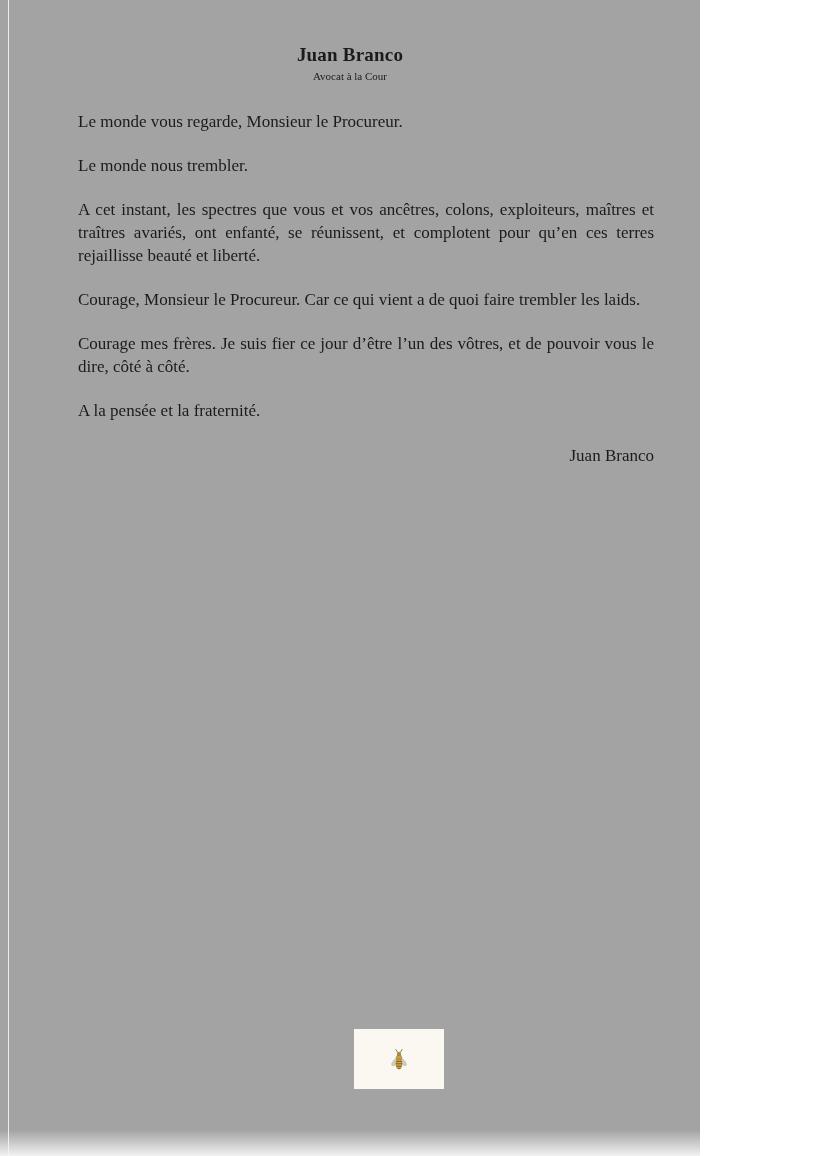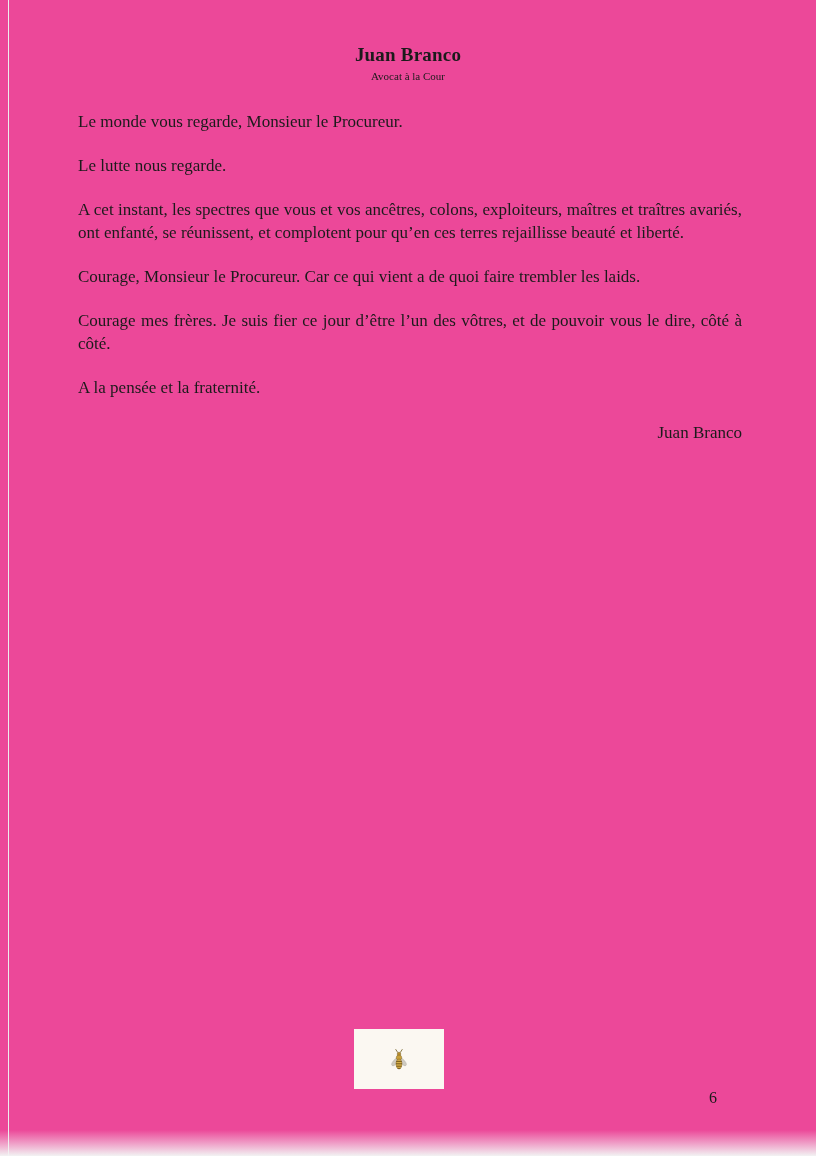--- a/index.html
+++ b/index.html
@@ -1,35 +1,35 @@
 <!DOCTYPE html>
 <html><head>
 <meta charset="utf-8">
 <style>
   html,body{margin:0;padding:0;background:#ffffff;}
   .viewport{
     position:relative;
-    width:816px;height:1156px;
-    background:#ec4899;
+    width:700px;height:1156px;
+    background:#a3a3a3;
     overflow:hidden;
     font-family:"Liberation Serif", serif;
     color:#1b1b1b;
   }
   .page{position:absolute;inset:0;}
   .letterhead{text-align:center;padding-top:44px;}
   .letterhead-name{
     font-weight:700;
     font-size:19px;line-height:22px;
     letter-spacing:.2px;
   }
   .letterhead-role{
     font-size:11px;line-height:21px;
   }
   .letter-body{
-    padding:0 74px 0 78px;
+    padding:0 46px 0 78px;
     margin-top:23px;
   }
   .letter-body p{
     margin:0 0 21px 0;
     font-size:17px;
     line-height:23px;
     text-align:justify;
     text-justify:inter-word;
   }
   .signature{
@@ -67,21 +67,21 @@
 <div class="viewport">
   <div class="page">
 
     <div class="letterhead">
       <div class="letterhead-name">Juan Branco</div>
       <div class="letterhead-role">Avocat à la Cour</div>
     </div>
 
     <div class="letter-body">
       <p>Le monde vous regarde, Monsieur le Procureur.</p>
-      <p>Le lutte nous regarde.</p>
+      <p>Le monde nous trembler.</p>
       <p>A cet instant, les spectres que vous et vos ancêtres, colons, exploiteurs, maîtres et traîtres avariés, ont enfanté, se réunissent, et complotent pour qu’en ces terres rejaillisse beauté et liberté.</p>
       <p>Courage, Monsieur le Procureur. Car ce qui vient a de quoi faire trembler les laids.</p>
       <p>Courage mes frères. Je suis fier ce jour d’être l’un des vôtres, et de pouvoir vous le dire, côté à côté.</p>
       <p>A la pensée et la fraternité.</p>
       <p class="signature">Juan Branco</p>
     </div>
 
     <div class="emblem-tile">
       <svg width="18" height="24" viewBox="0 0 18 24" aria-hidden="true">
 

